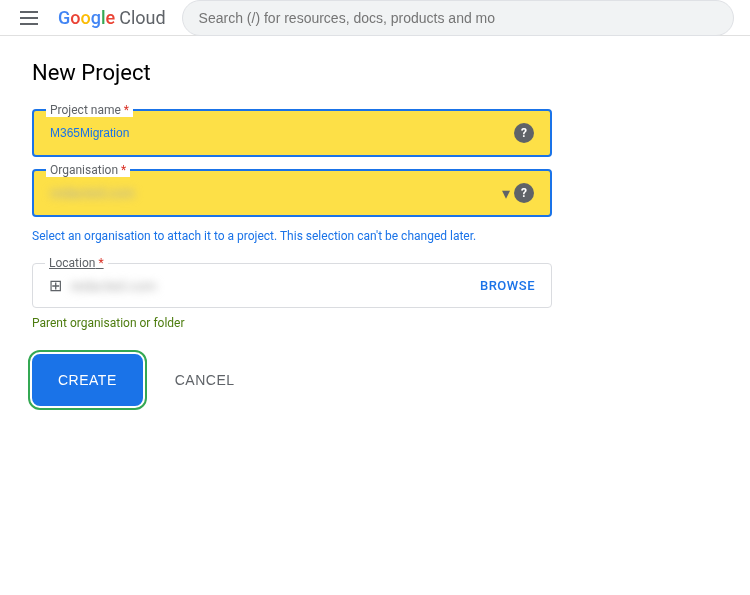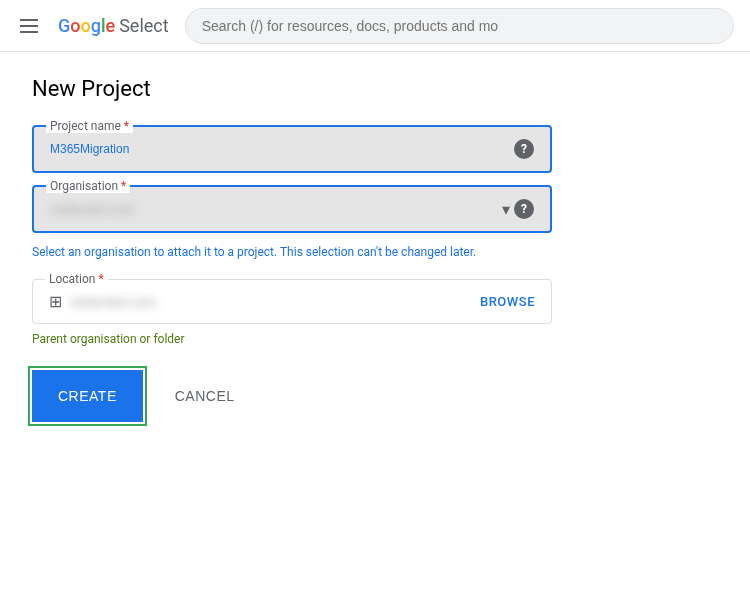--- a/index.html
+++ b/index.html
@@ -11,21 +11,21 @@
       width: 750px;
       min-height: 595px;
     }
 
     
     .header {
       display: flex;
       align-items: center;
       padding: 8px 16px;
       border-bottom: 1px solid #e0e0e0;
-      height: 52px;
+      height: 36px;
       gap: 16px;
     }
     .hamburger-icon {
       display: flex;
       flex-direction: column;
       gap: 4px;
       cursor: pointer;
       padding: 4px;
     }
     .hamburger-icon span {
@@ -77,21 +77,21 @@
       margin-bottom: 24px;
     }
 
     
     .field-card {
       border: 2px solid #1a73e8;
       border-radius: 4px;
       padding: 8px 16px 12px;
       margin-bottom: 12px;
       position: relative;
-      background: #e5e5e5;
+      background: #fde047;
       max-width: 520px;
     }
     .field-label {
       font-size: 12px;
       color: #5f6368;
       background: #fff;
       padding: 0 4px;
       position: absolute;
       top: -8px;
       left: 12px;
@@ -188,20 +188,21 @@
       max-width: 520px;
     }
     .location-label {
       font-size: 12px;
       color: #5f6368;
       background: #fff;
       padding: 0 4px;
       position: absolute;
       top: -8px;
       left: 12px;
+      text-decoration: underline;
     }
     .location-input-row {
       display: flex;
       align-items: center;
       gap: 8px;
       margin-top: 4px;
     }
     .grid-icon {
       color: #5f6368;
       font-size: 16px;
@@ -233,21 +234,21 @@
     
     .btn-row {
       display: flex;
       align-items: center;
       gap: 16px;
     }
     .btn-create {
       background: #1a73e8;
       color: #fff;
       border: 2px solid #1a73e8;
-      border-radius: 0;
+      border-radius: 8px;
       padding: 16px 24px;
       font-size: 14px;
       font-weight: 500;
       cursor: pointer;
       letter-spacing: 0.5px;
       text-transform: uppercase;
       outline: 2px solid #34a853;
       outline-offset: 2px;
     }
     .btn-cancel {
@@ -268,21 +269,21 @@
 <div class="header">
   <div class="hamburger-icon">
     <span></span>
     <span></span>
     <span></span>
   </div>
   <div class="google-cloud-logo">
     <span class="logo-google">
       <span class="logo-g">G</span><span class="logo-o1">o</span><span class="logo-o2">o</span><span class="logo-g2">g</span><span class="logo-l">l</span><span class="logo-e">e</span>
     </span>
-    <span class="logo-cloud">Select</span>
+    <span class="logo-cloud">Cloud</span>
   </div>
   <input class="search-bar" type="text" readonly="" placeholder="Search (/) for resources, docs, products and mo" style="">
 </div>
 
 <div class="page-content">
   <h1 class="page-title">New Project</h1>
 
   <div class="field-card">
     <span class="field-label field-label-required">Project name</span>
     <div class="field-input-row">

